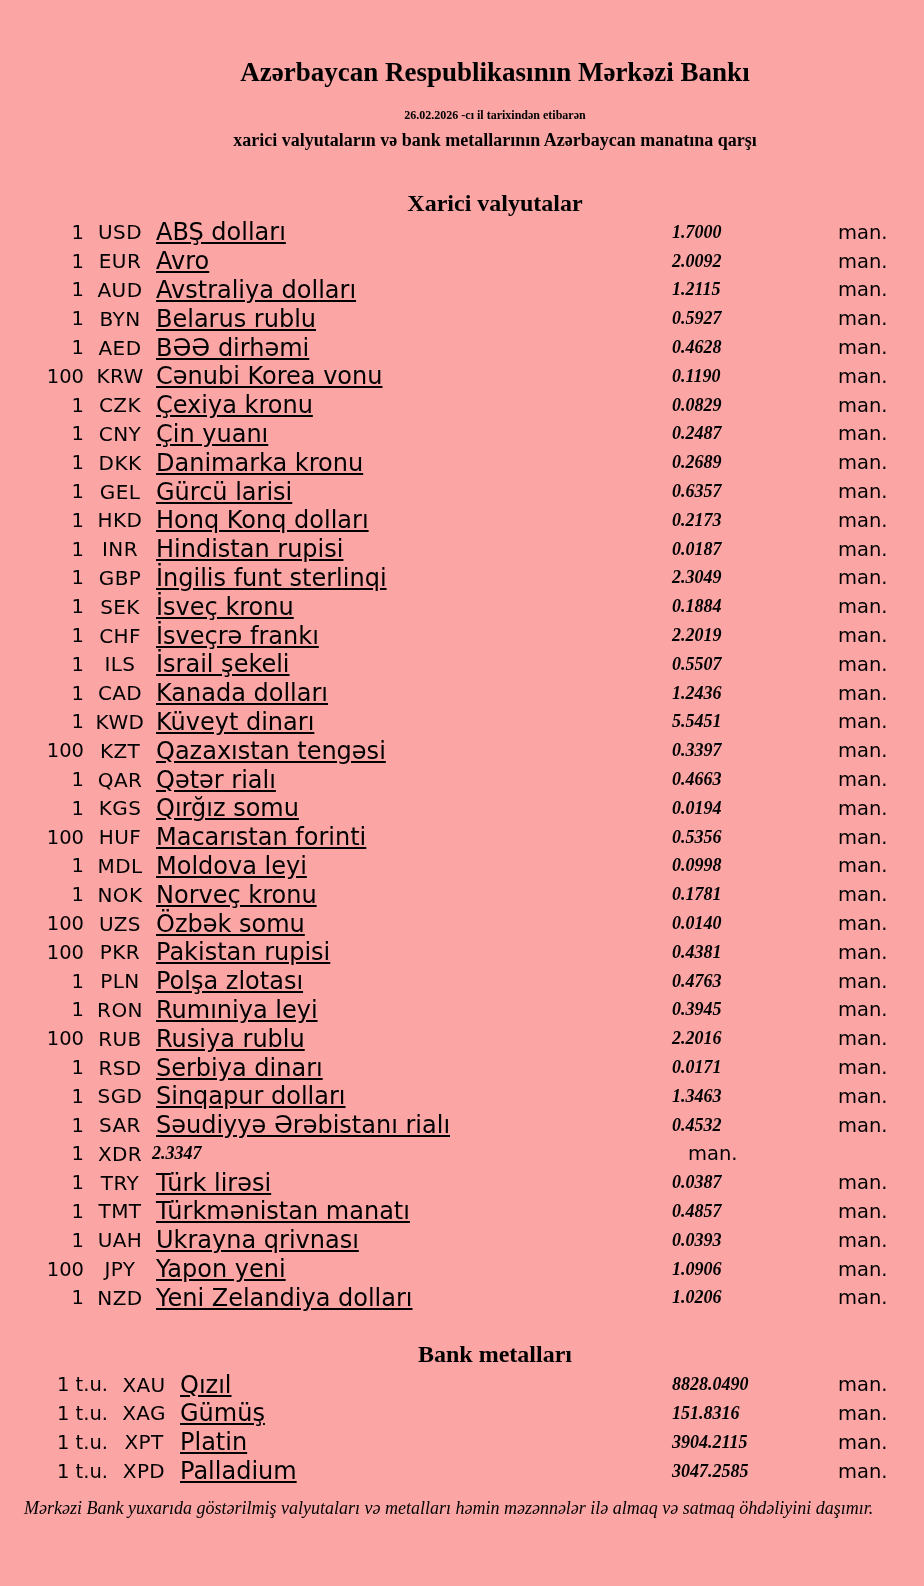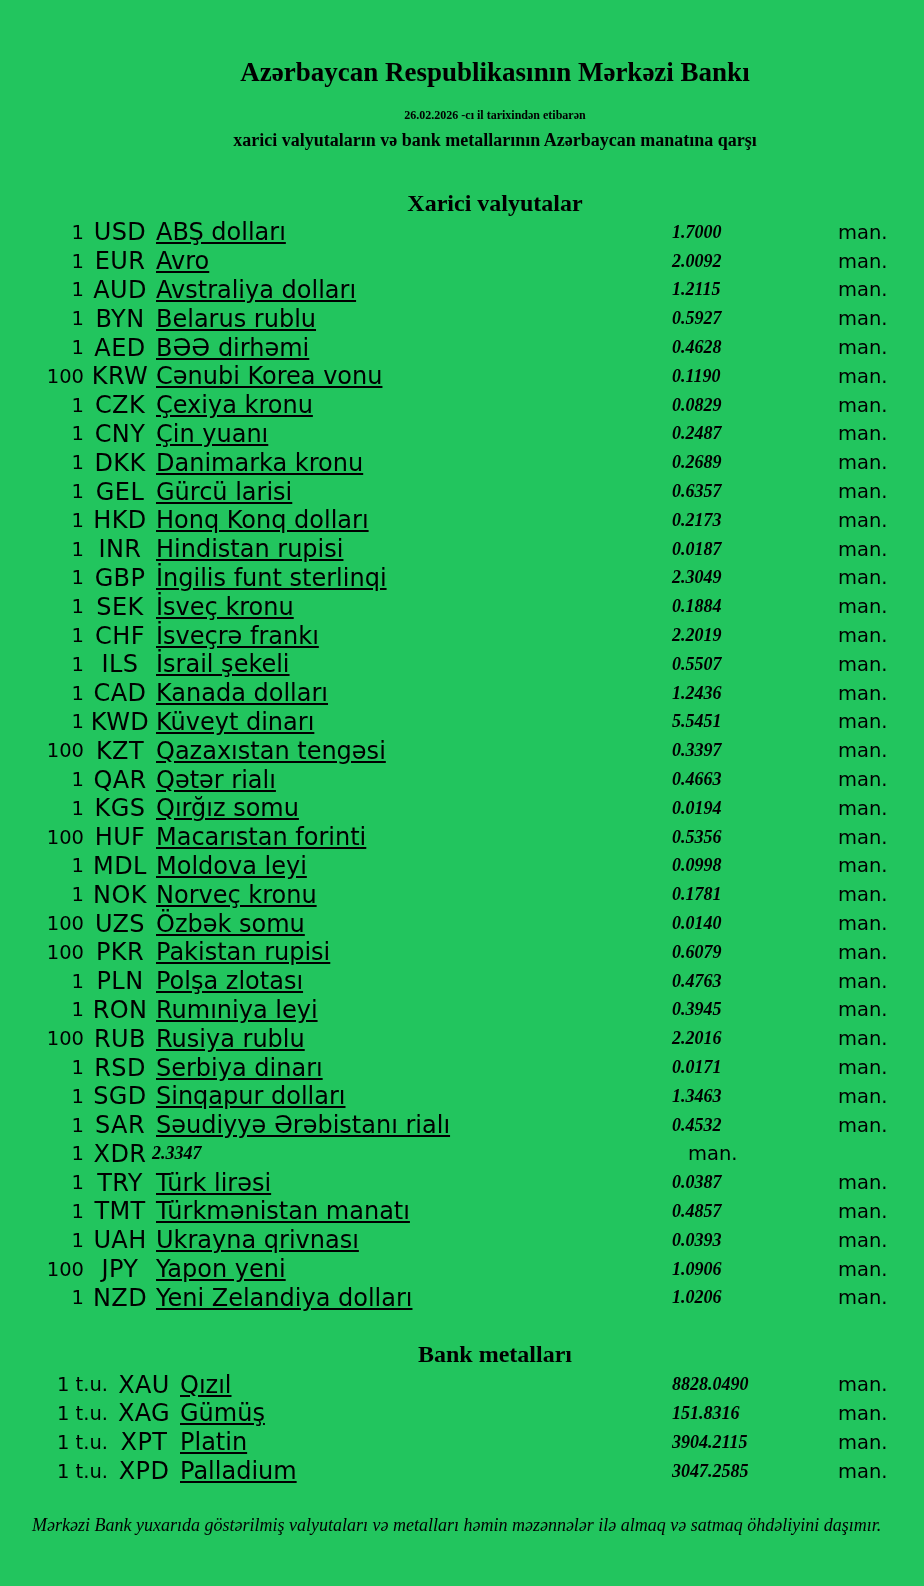--- a/index.html
+++ b/index.html
@@ -1,21 +1,21 @@
 <!DOCTYPE html>
 <html lang="az"><head>
 <meta charset="utf-8">
 <title>Azərbaycan Respublikasının Mərkəzi Bankı — məzənnələr</title>
 <style>
   html, body { margin: 0; padding: 0; background: #ffffff; }
   .page {
     position: relative;
     width: 924px;
     height: 1586px;
-    background: #22c55e;
+    background: #fca5a5;
     color: #000000;
     font-family: "DejaVu Sans", sans-serif;
     overflow: hidden;
   }
   
   .centered {
     text-align: center;
     padding-left: 66px;
     font-family: "Liberation Serif", serif;
     font-weight: 700;
@@ -30,34 +30,34 @@
   .rates-table.metals { margin-top: 6px; padding-left: 24px; }
 
   .rate-row {
     display: grid;
     grid-template-columns: 88px 64px 1fr 150px 102px;
     height: 28.8px;
     align-items: center;
   }
   .cell { display: block; white-space: nowrap; }
   .cell.qty  { text-align: right; padding-right: 4px; font-size: 19.5px; }
-  .cell.code { text-align: center; font-size: 24px; letter-spacing: 0.4px; }
+  .cell.code { text-align: center; font-size: 20px; letter-spacing: 0.4px; }
   .cell.name { text-align: left; padding-left: 4px; font-size: 24px; text-decoration: underline; }
   .cell.rate {
     text-align: left;
     font-family: "Liberation Serif", serif;
     font-style: italic;
     font-weight: 700;
     font-size: 18px;
   }
   .cell.unit { text-align: left; padding-left: 16px; font-size: 19.5px; }
 
   .footer-note {
-    margin-top: 30px;
-    padding-left: 32px;
+    margin-top: 13px;
+    padding-left: 24px;
     font-family: "Liberation Serif", serif;
     font-style: italic;
     font-size: 18px;
     line-height: 21px;
     white-space: nowrap;
   }
 </style>
 </head>
 <body>
 
@@ -244,21 +244,21 @@
         <span class="cell qty">100</span>
         <span class="cell code">UZS</span>
         <span class="cell name">Özbək somu</span>
         <span class="cell rate">0.0140</span>
         <span class="cell unit">man.</span>
       </div>
       <div class="rate-row">
         <span class="cell qty">100</span>
         <span class="cell code">PKR</span>
         <span class="cell name">Pakistan rupisi</span>
-        <span class="cell rate">0.6079</span>
+        <span class="cell rate">0.4381</span>
         <span class="cell unit">man.</span>
       </div>
       <div class="rate-row">
         <span class="cell qty">1</span>
         <span class="cell code">PLN</span>
         <span class="cell name">Polşa zlotası</span>
         <span class="cell rate">0.4763</span>
         <span class="cell unit">man.</span>
       </div>
       <div class="rate-row">

